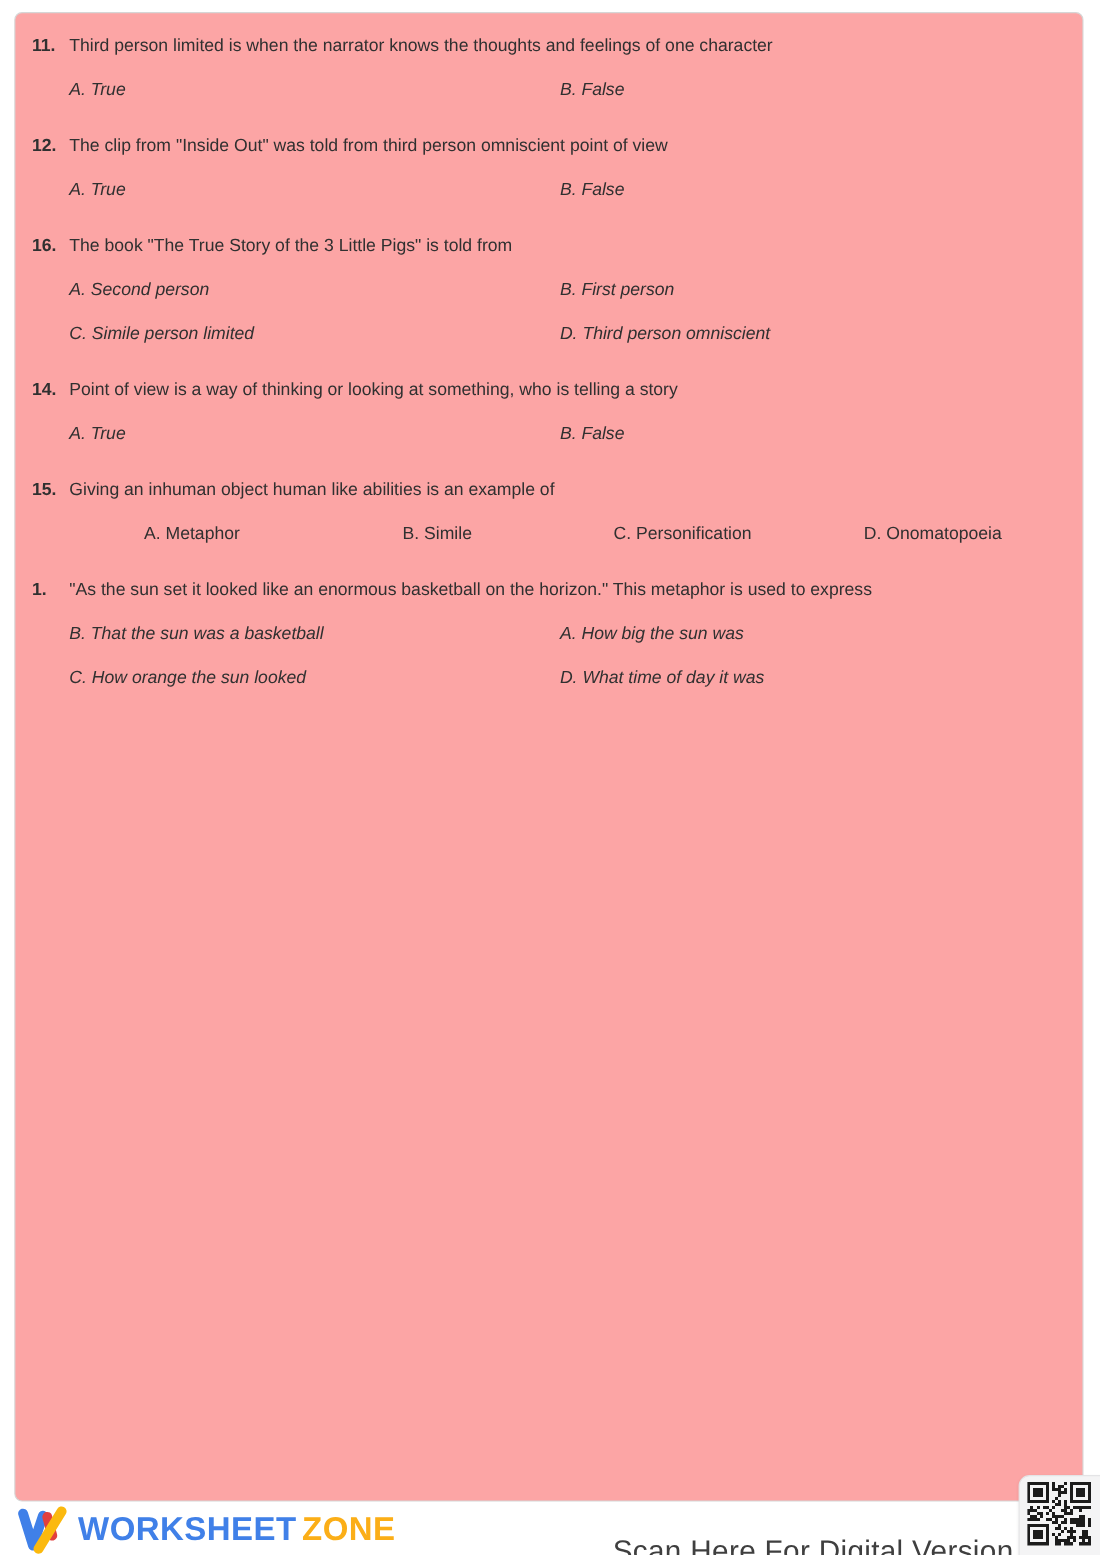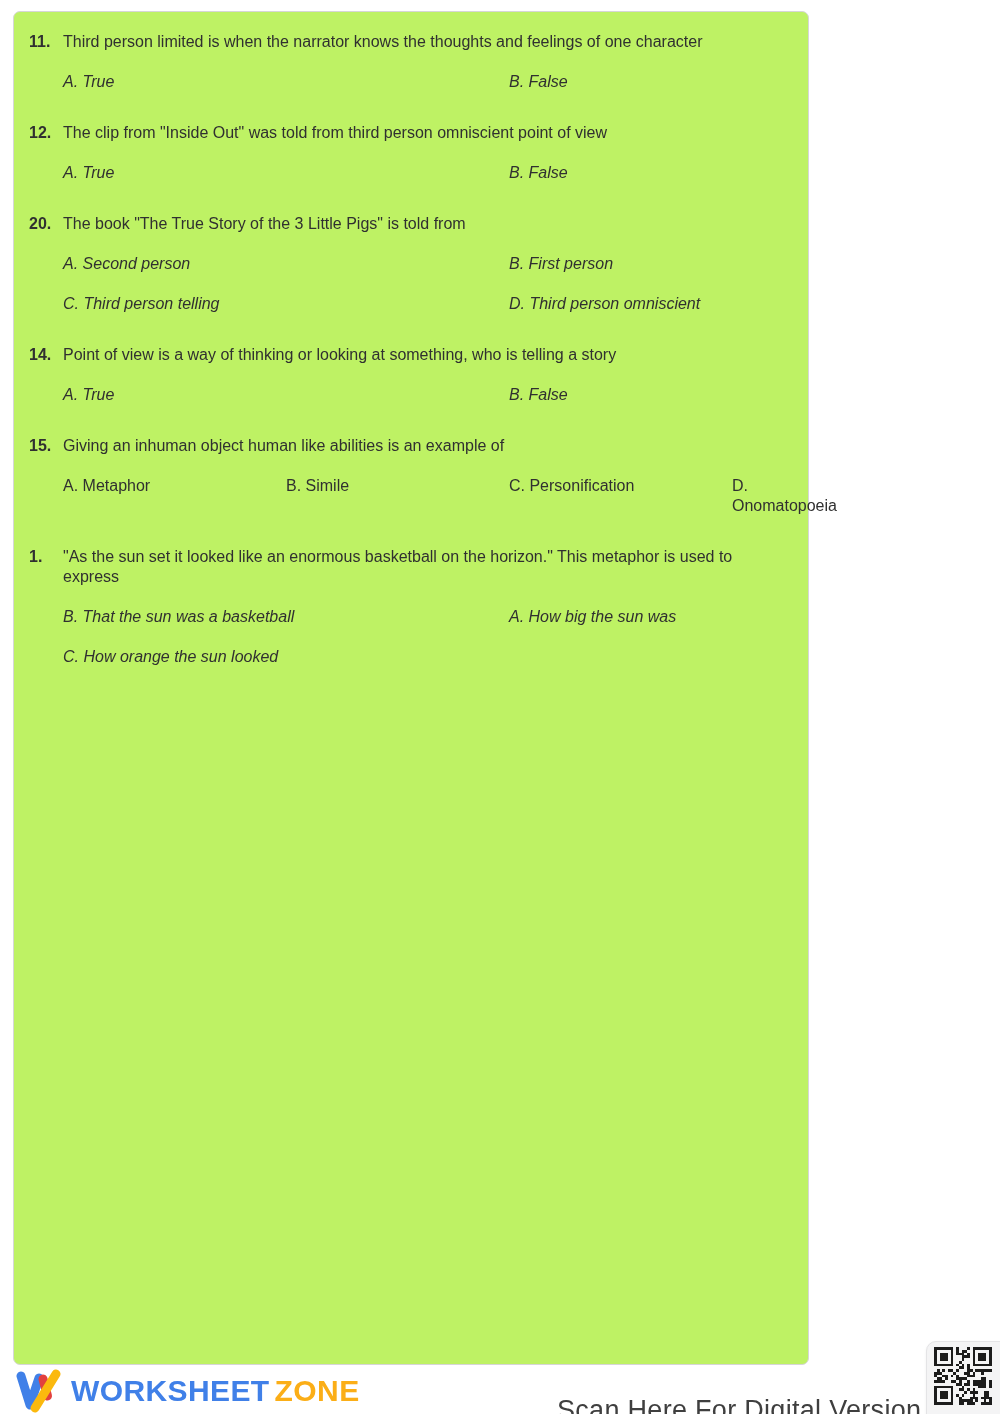--- a/index.html
+++ b/index.html
@@ -20,24 +20,24 @@
     position:relative;
     background:#ffffff;
     overflow:hidden;
     font-family:"Liberation Sans", sans-serif;
     color:var(--text);
   }
   
   .page{
     position:absolute;
     left:13px; top:11px;
-    width:796px; height:1354px;
+    width:972px; height:1354px;
     border:1.5px solid var(--page_border);
     border-radius:7px;
-    background:#bef264;
+    background:#fca5a5;
   }
   .questions{
     padding:20px 20px 0 15px;
     font-size:16px;
     line-height:20px;
   }
   .question{margin-top:31px;}
   .question:first-child{margin-top:0;}
   .q-head{display:flex;}
   .q-num{
@@ -46,21 +46,21 @@
     font-weight:bold;
   }
   .q-text{flex:1;}
   .options{
     margin-left:34px;
     margin-top:20px;
     display:grid;
     row-gap:20px;
   }
   .cols-2{grid-template-columns:446px 1fr;font-style:italic;}
-  .cols-4{grid-template-columns:223px 223px 223px 1fr;}
+  .cols-4{grid-template-columns:223px 223px 223px 1fr;text-align:center;}
   
   .logo{
     position:absolute;
     left:16px; top:1369px;
     height:44px;
     display:flex;
     align-items:center;
     gap:9px;
     cursor:pointer;
   }
@@ -124,27 +124,27 @@
       <span class="q-text">The clip from "Inside Out" was told from third person omniscient point of view</span>
     </div>
     <div class="options cols-2">
           <span class="option">A. True</span>
           <span class="option">B. False</span>
         </div>
   </div>
 
   <div class="question">
     <div class="q-head">
-      <span class="q-num">20.</span>
+      <span class="q-num">16.</span>
       <span class="q-text">The book "The True Story of the 3 Little Pigs" is told from</span>
     </div>
     <div class="options cols-2">
           <span class="option">A. Second person</span>
           <span class="option">B. First person</span>
-          <span class="option">C. Third person telling</span>
+          <span class="option">C. Simile person limited</span>
           <span class="option">D. Third person omniscient</span>
         </div>
   </div>
 
   <div class="question">
     <div class="q-head">
       <span class="q-num">14.</span>
       <span class="q-text">Point of view is a way of thinking or looking at something, who is telling a story</span>
     </div>
     <div class="options cols-2">
@@ -168,20 +168,21 @@
 
   <div class="question">
     <div class="q-head">
       <span class="q-num">1.</span>
       <span class="q-text">"As the sun set it looked like an enormous basketball on the horizon." This metaphor is used to express</span>
     </div>
     <div class="options cols-2">
           <span class="option">B. That the sun was a basketball</span>
           <span class="option">A. How big the sun was</span>
           <span class="option">C. How orange the sun looked</span>
+          <span class="option">D. What time of day it was</span>
         </div>
   </div>
 </div>
 </div>
 
 <div class="logo">
   <span>
     <svg width="46" height="44" viewBox="0 0 46 44">
       <path class="w-blue" d="M5 7 L14 36 L23 9" fill="none" stroke-width="9" stroke-linecap="round" stroke-linejoin="round"></path>
       <path class="w-red" d="M27 10 L31.5 27" fill="none" stroke-width="9" stroke-linecap="round"></path>

